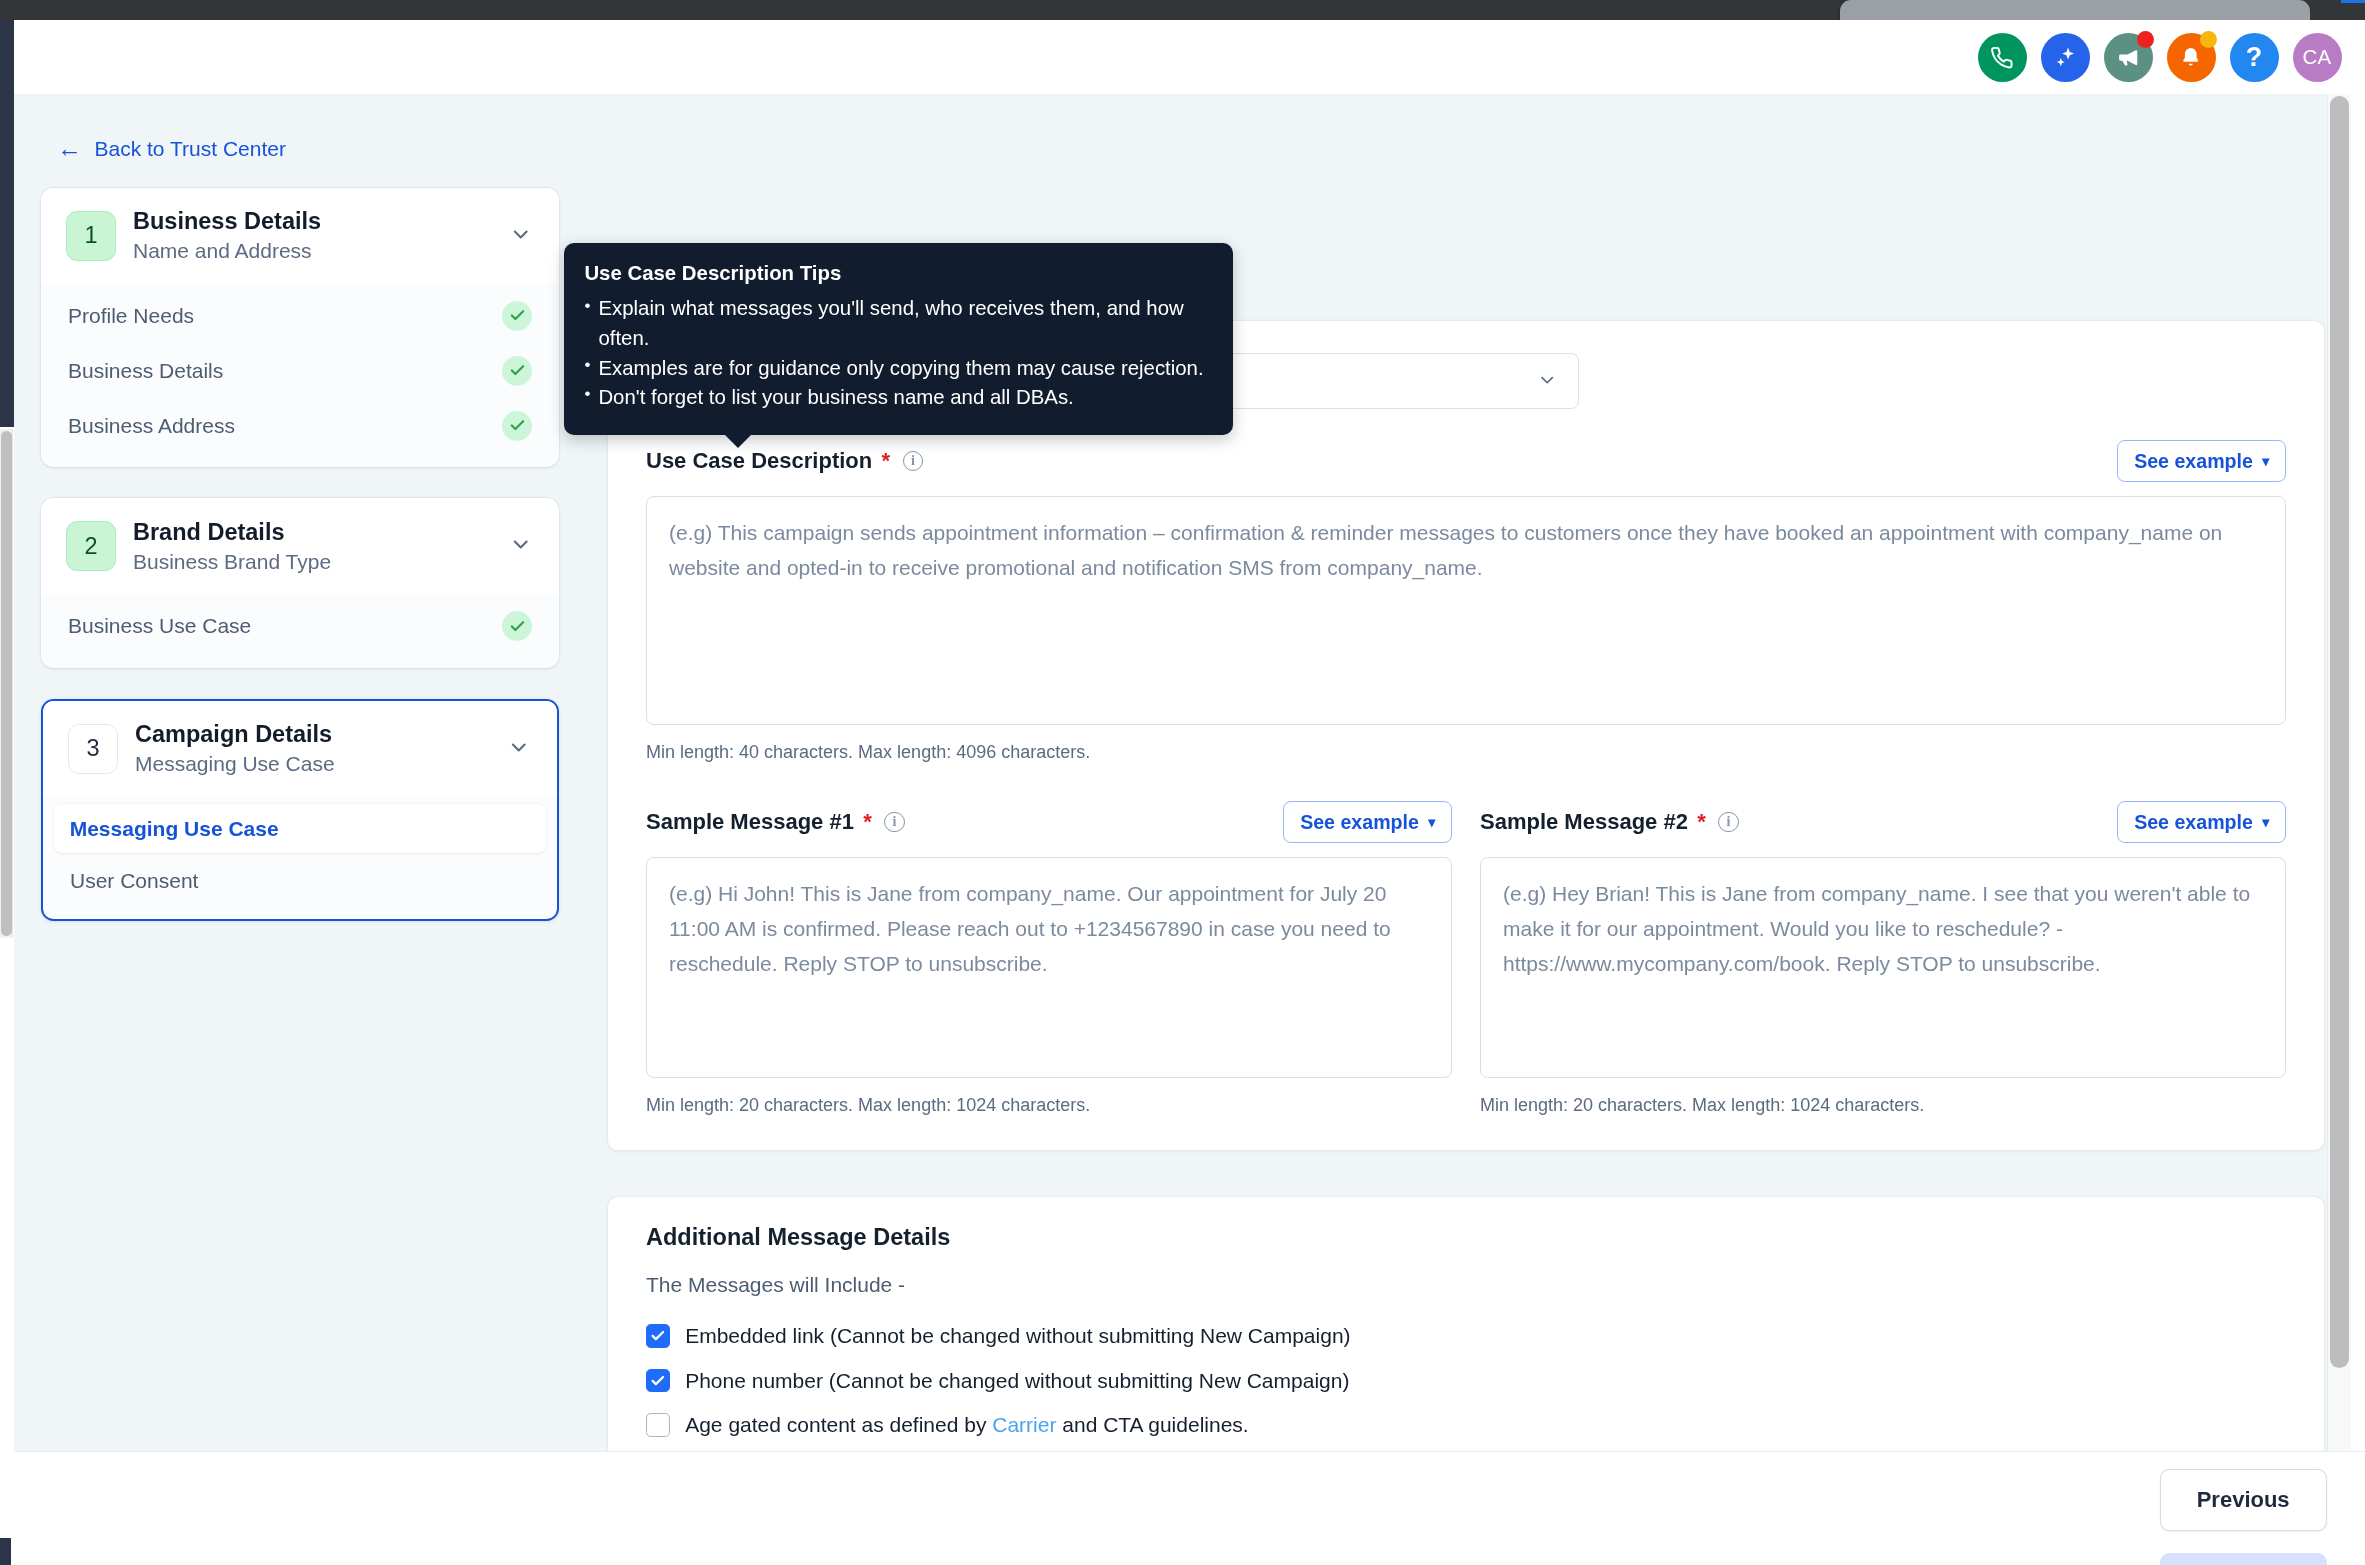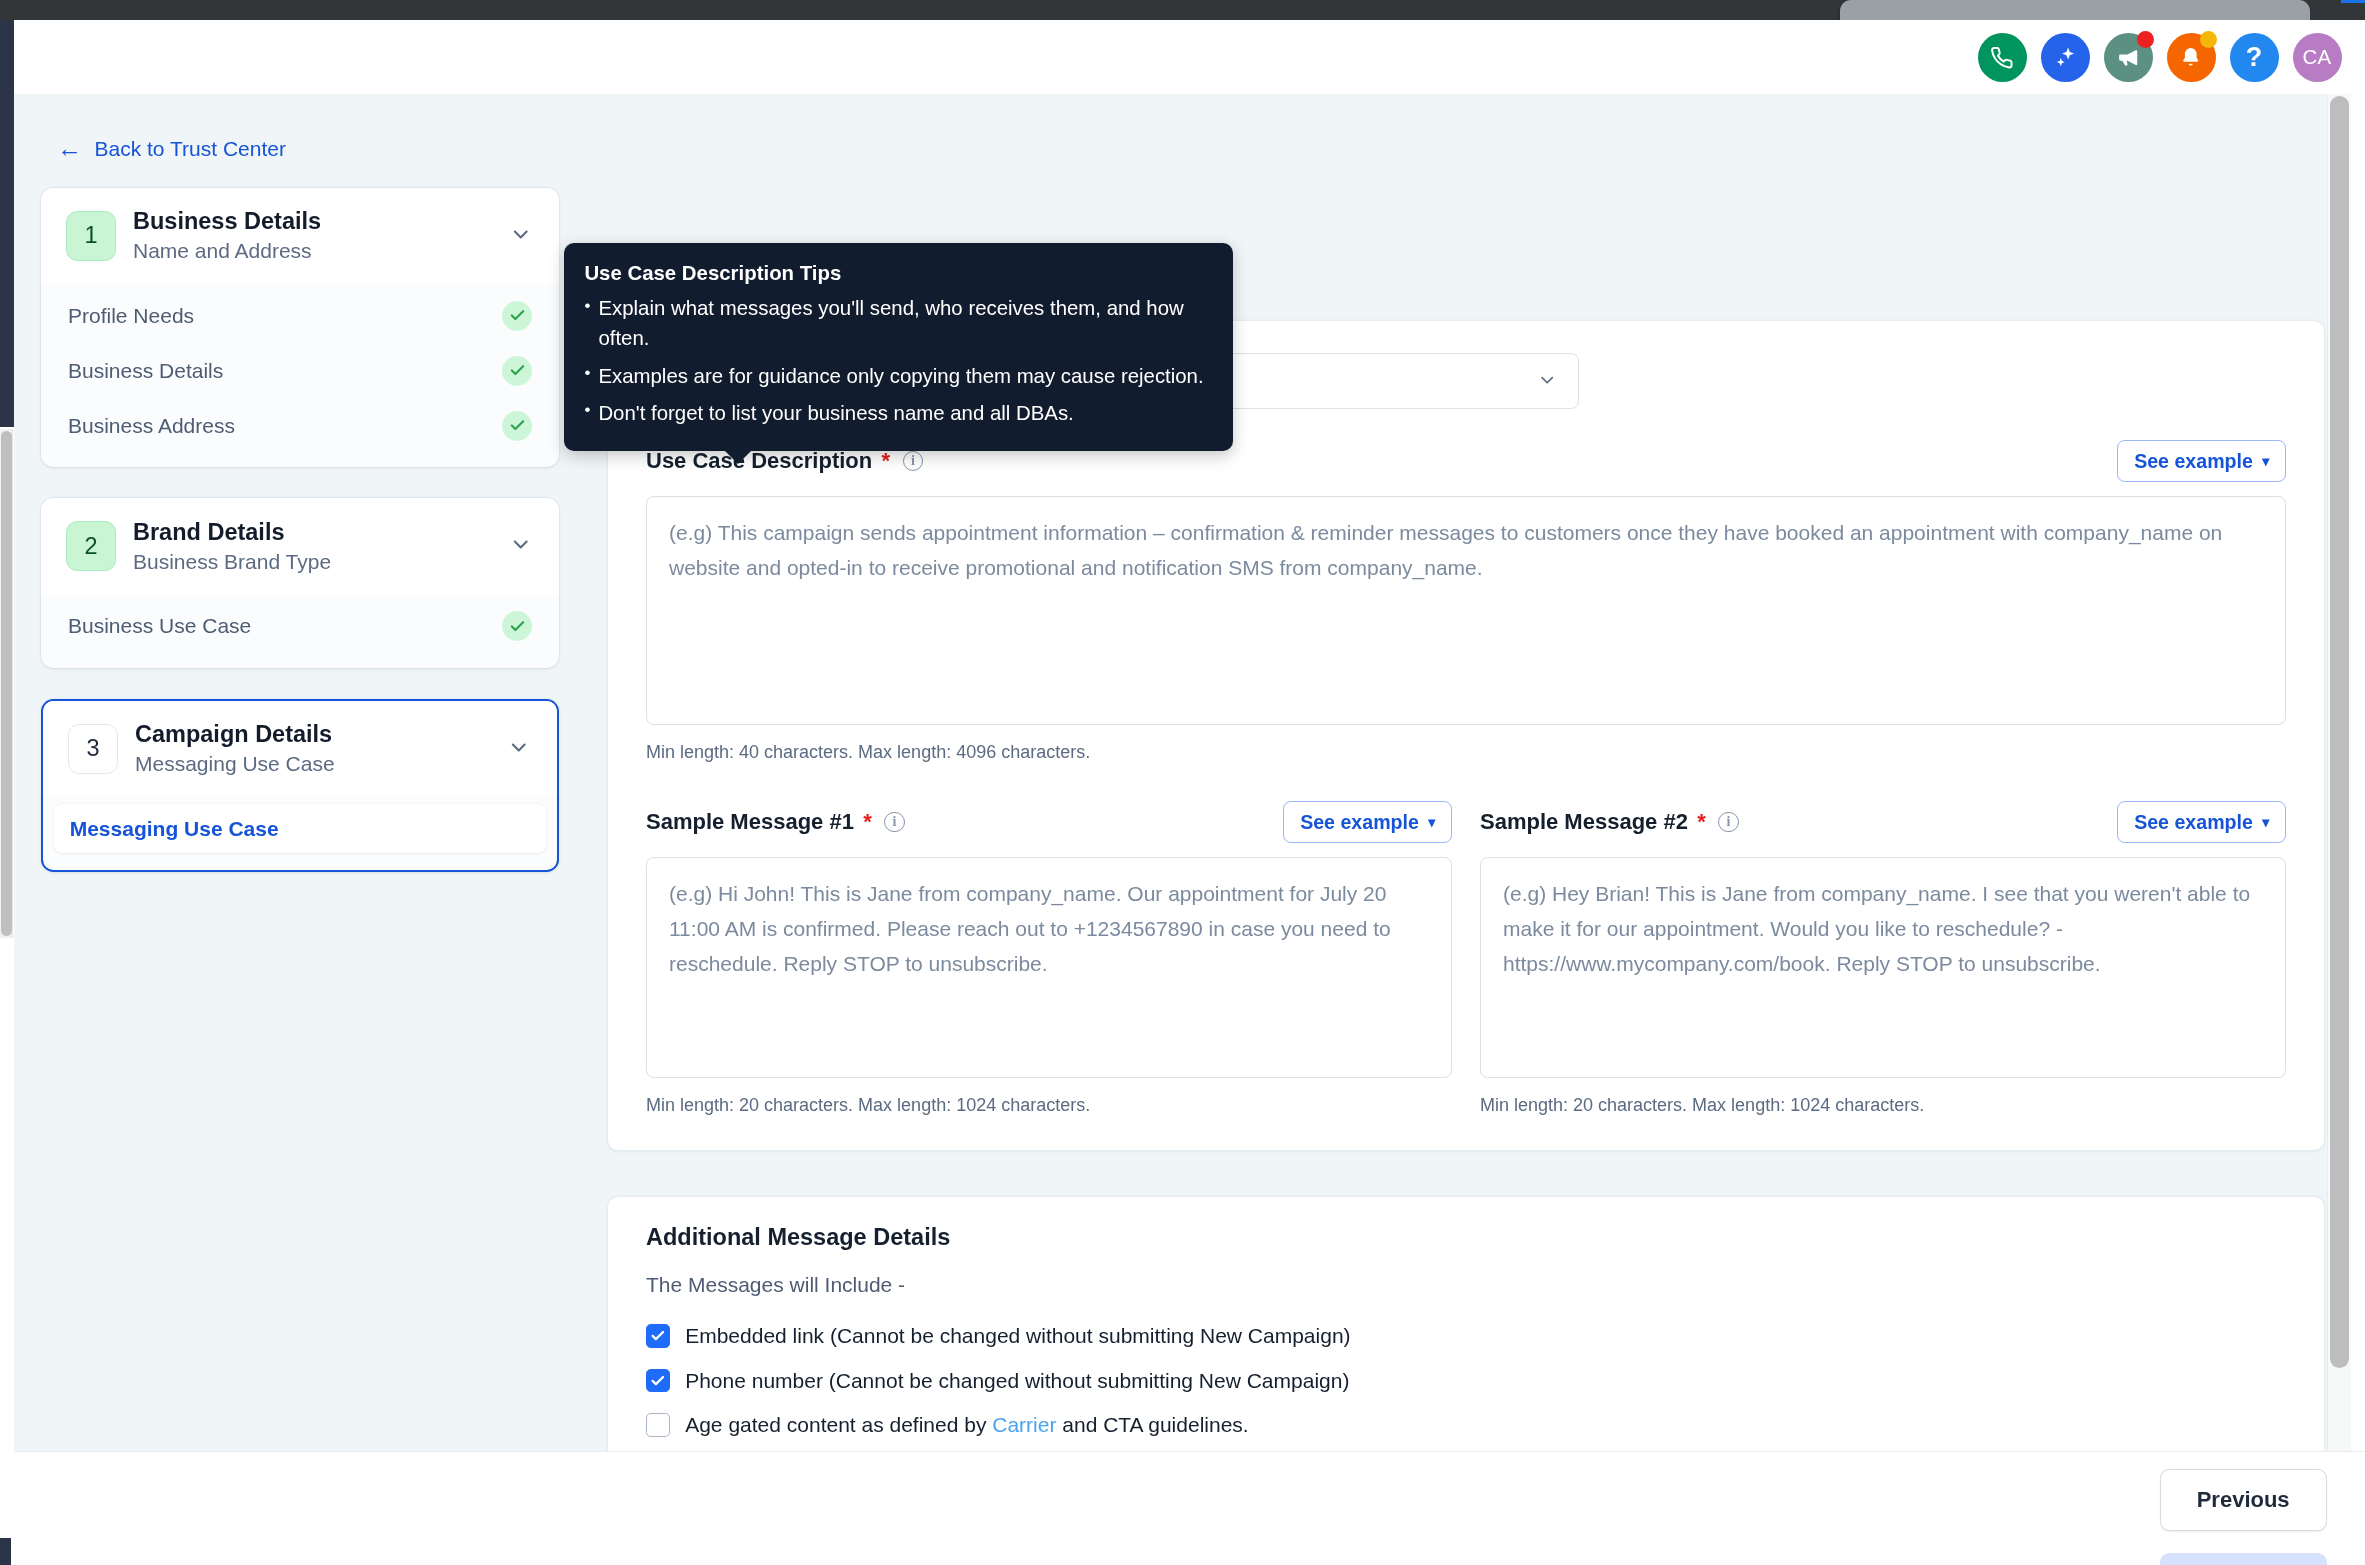--- a/index.html
+++ b/index.html
@@ -261,21 +261,21 @@
     position: absolute; top: 243px; left: 564px;
     width: 669px;
     background: #111c2e; color: #ffffff;
     border-radius: 10px; padding: 19px 20.4px 22px 20.4px;
     box-shadow: 0 4.7px 15.7px rgba(0,0,0,.22);
     z-index: 50;
   }
   #tooltip-title { font-size: 20.4px; font-weight: bold; margin-bottom: 9.4px; }
   #tooltip ul { list-style: none; }
   #tooltip li {
-    font-size: 20.4px; line-height: 1.45; position: relative; padding-left: 14px; margin-top: 8px;
+    font-size: 20.4px; line-height: 1.45; position: relative; padding-left: 14px;
   }
   #tooltip li::before {
     content: "\2022"; position: absolute; left: 0; top: -0.8px; font-size: 17px;
   }
   #tooltip-arrow {
     position: absolute; bottom: -13.3px; left: 160px;
     width: 0; height: 0;
     border-left: 14px solid transparent;
     border-right: 14px solid transparent;
     border-top: 14px solid #111c2e;
@@ -405,20 +405,23 @@
             <div class="step-title">Campaign Details</div>
             <div class="step-sub">Messaging Use Case</div>
           </div>
           <div class="chevron-wrap"><svg width="23.5" height="23.5" viewBox="0 0 24 24" fill="none" stroke="currentColor" stroke-width="2.2" stroke-linecap="round" stroke-linejoin="round">
               <polyline points="6 9 12 15 18 9"></polyline>
             </svg></div>
         </div>
         <div class="sub-list">
           <div class="sub-item current">
             <span>Messaging Use Case</span>
+          </div>
+          <div class="sub-item">
+            <span>User Consent</span>
           </div>
         </div>
       </div>
     </div>
 
   <div id="main">
     <div id="main-title">Campaign Details</div>
 
     <div class="card">
 

